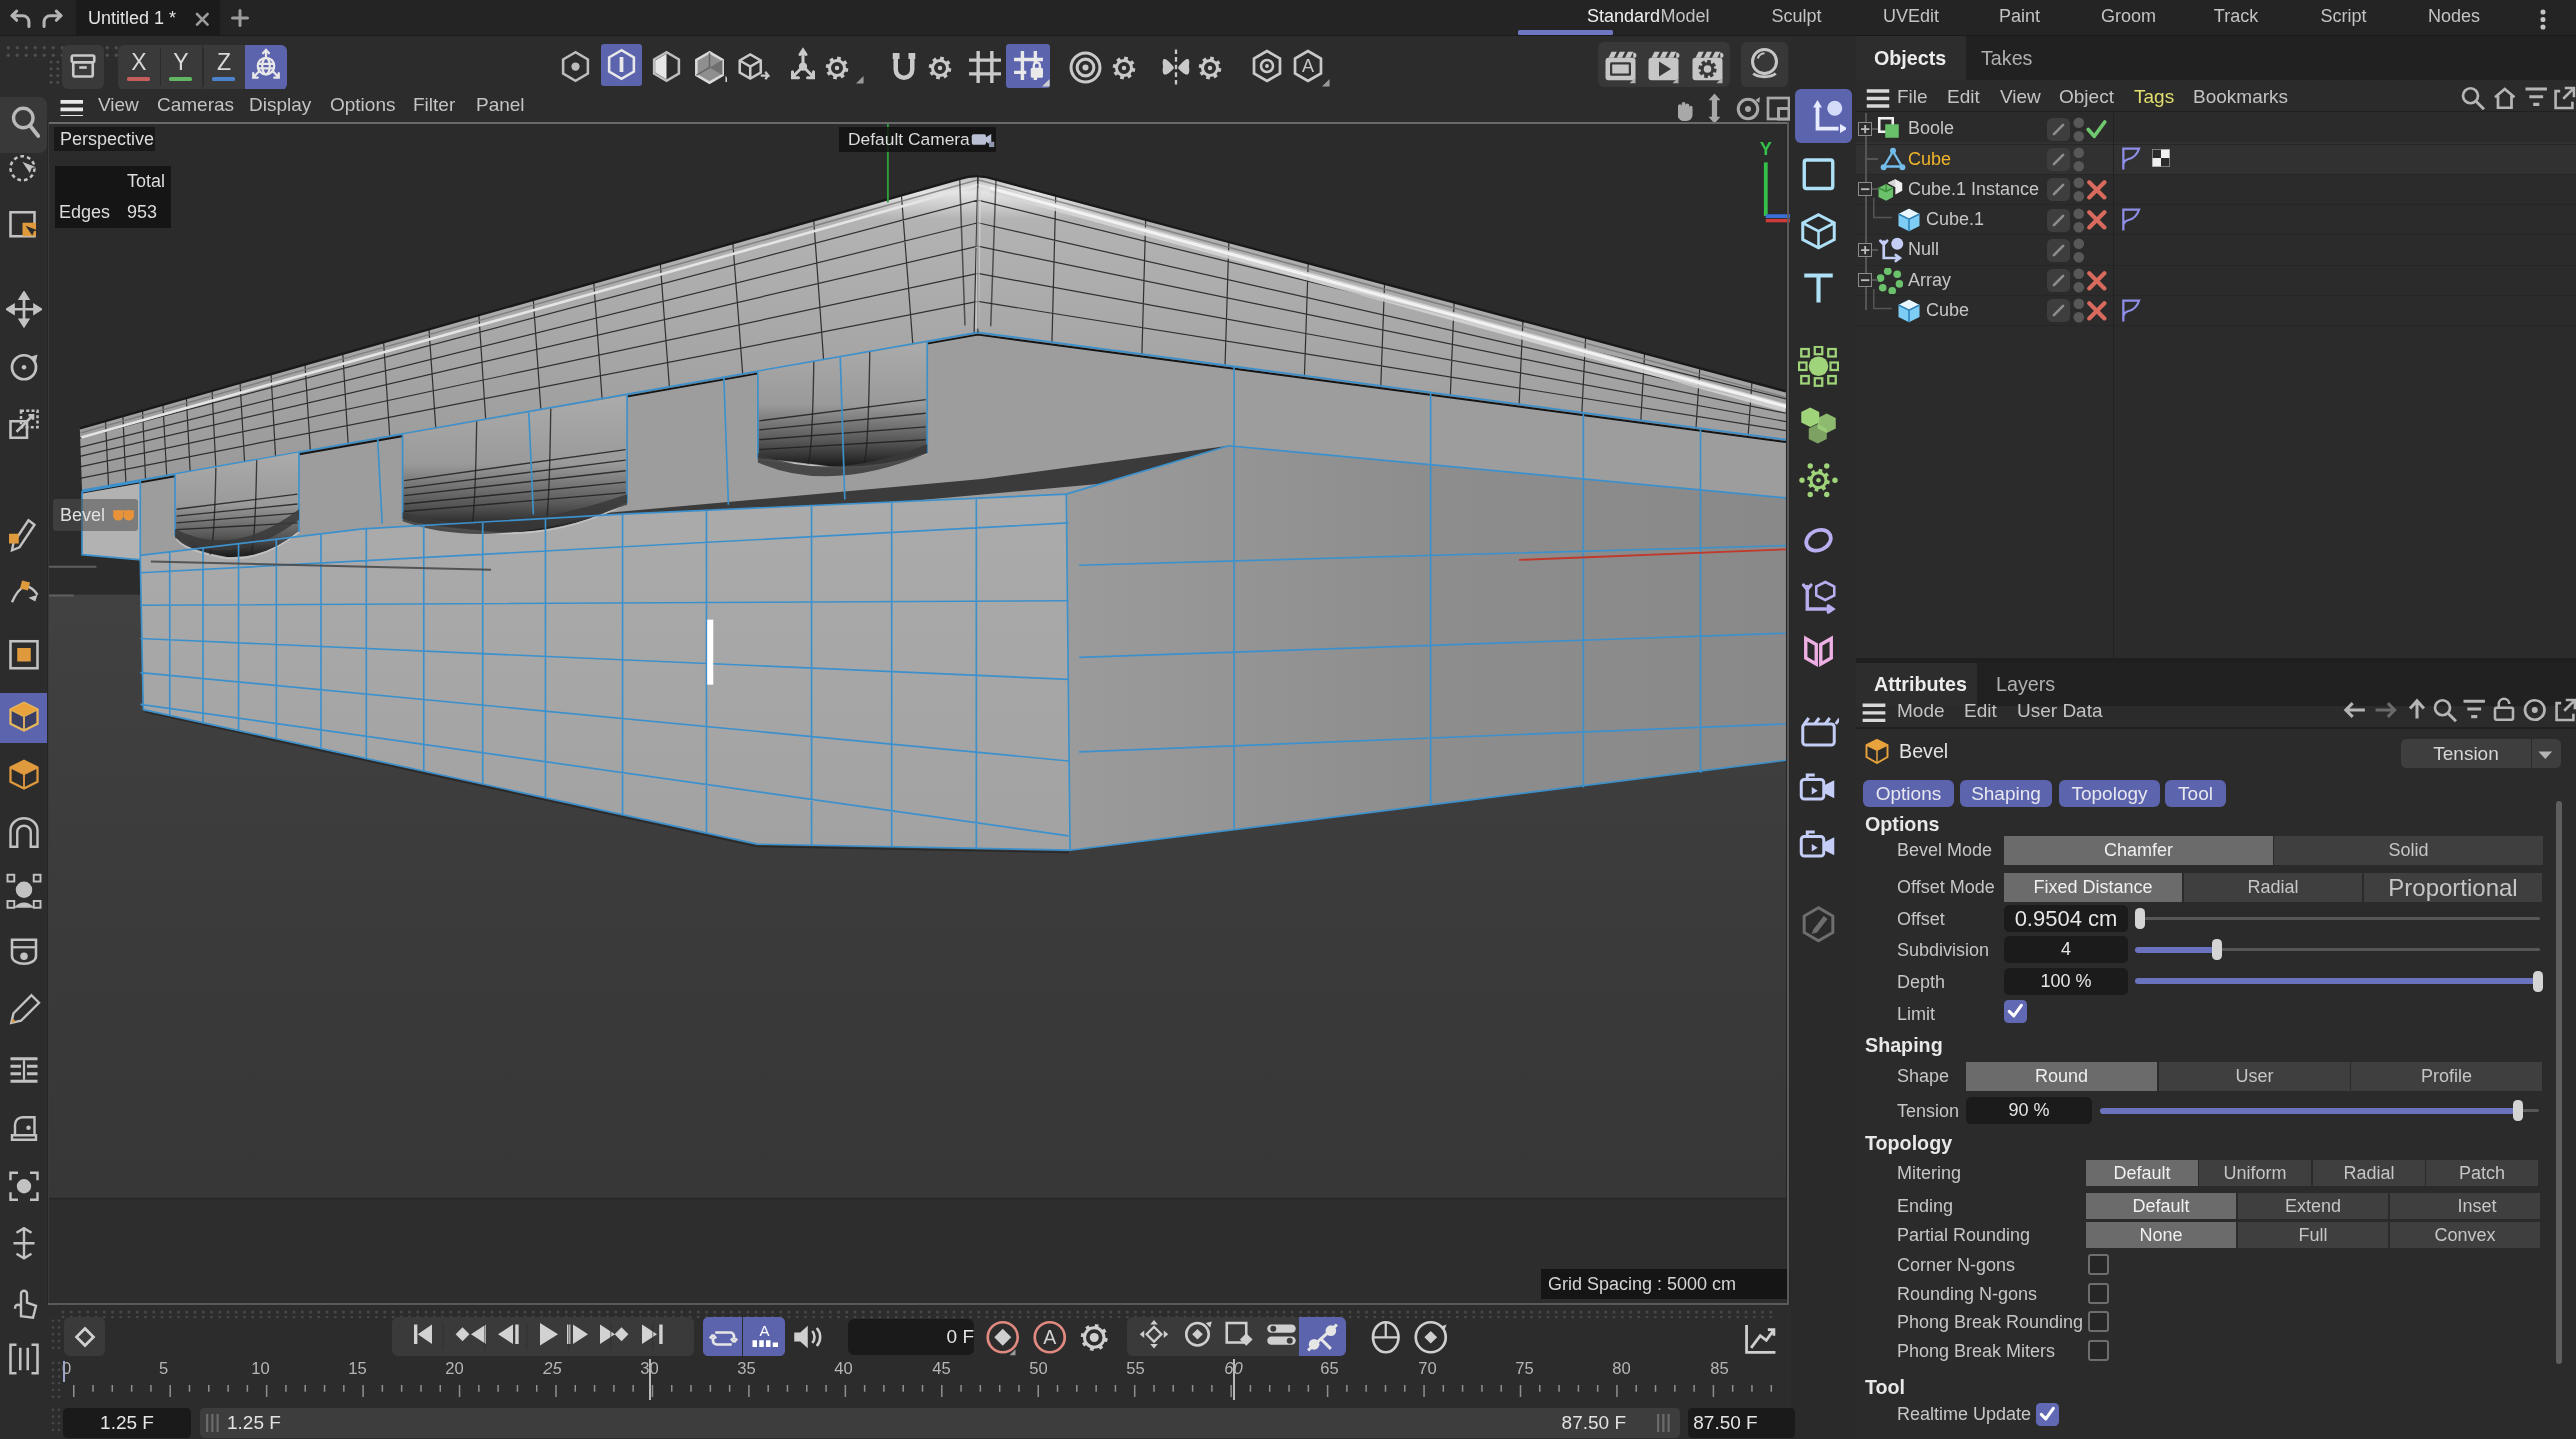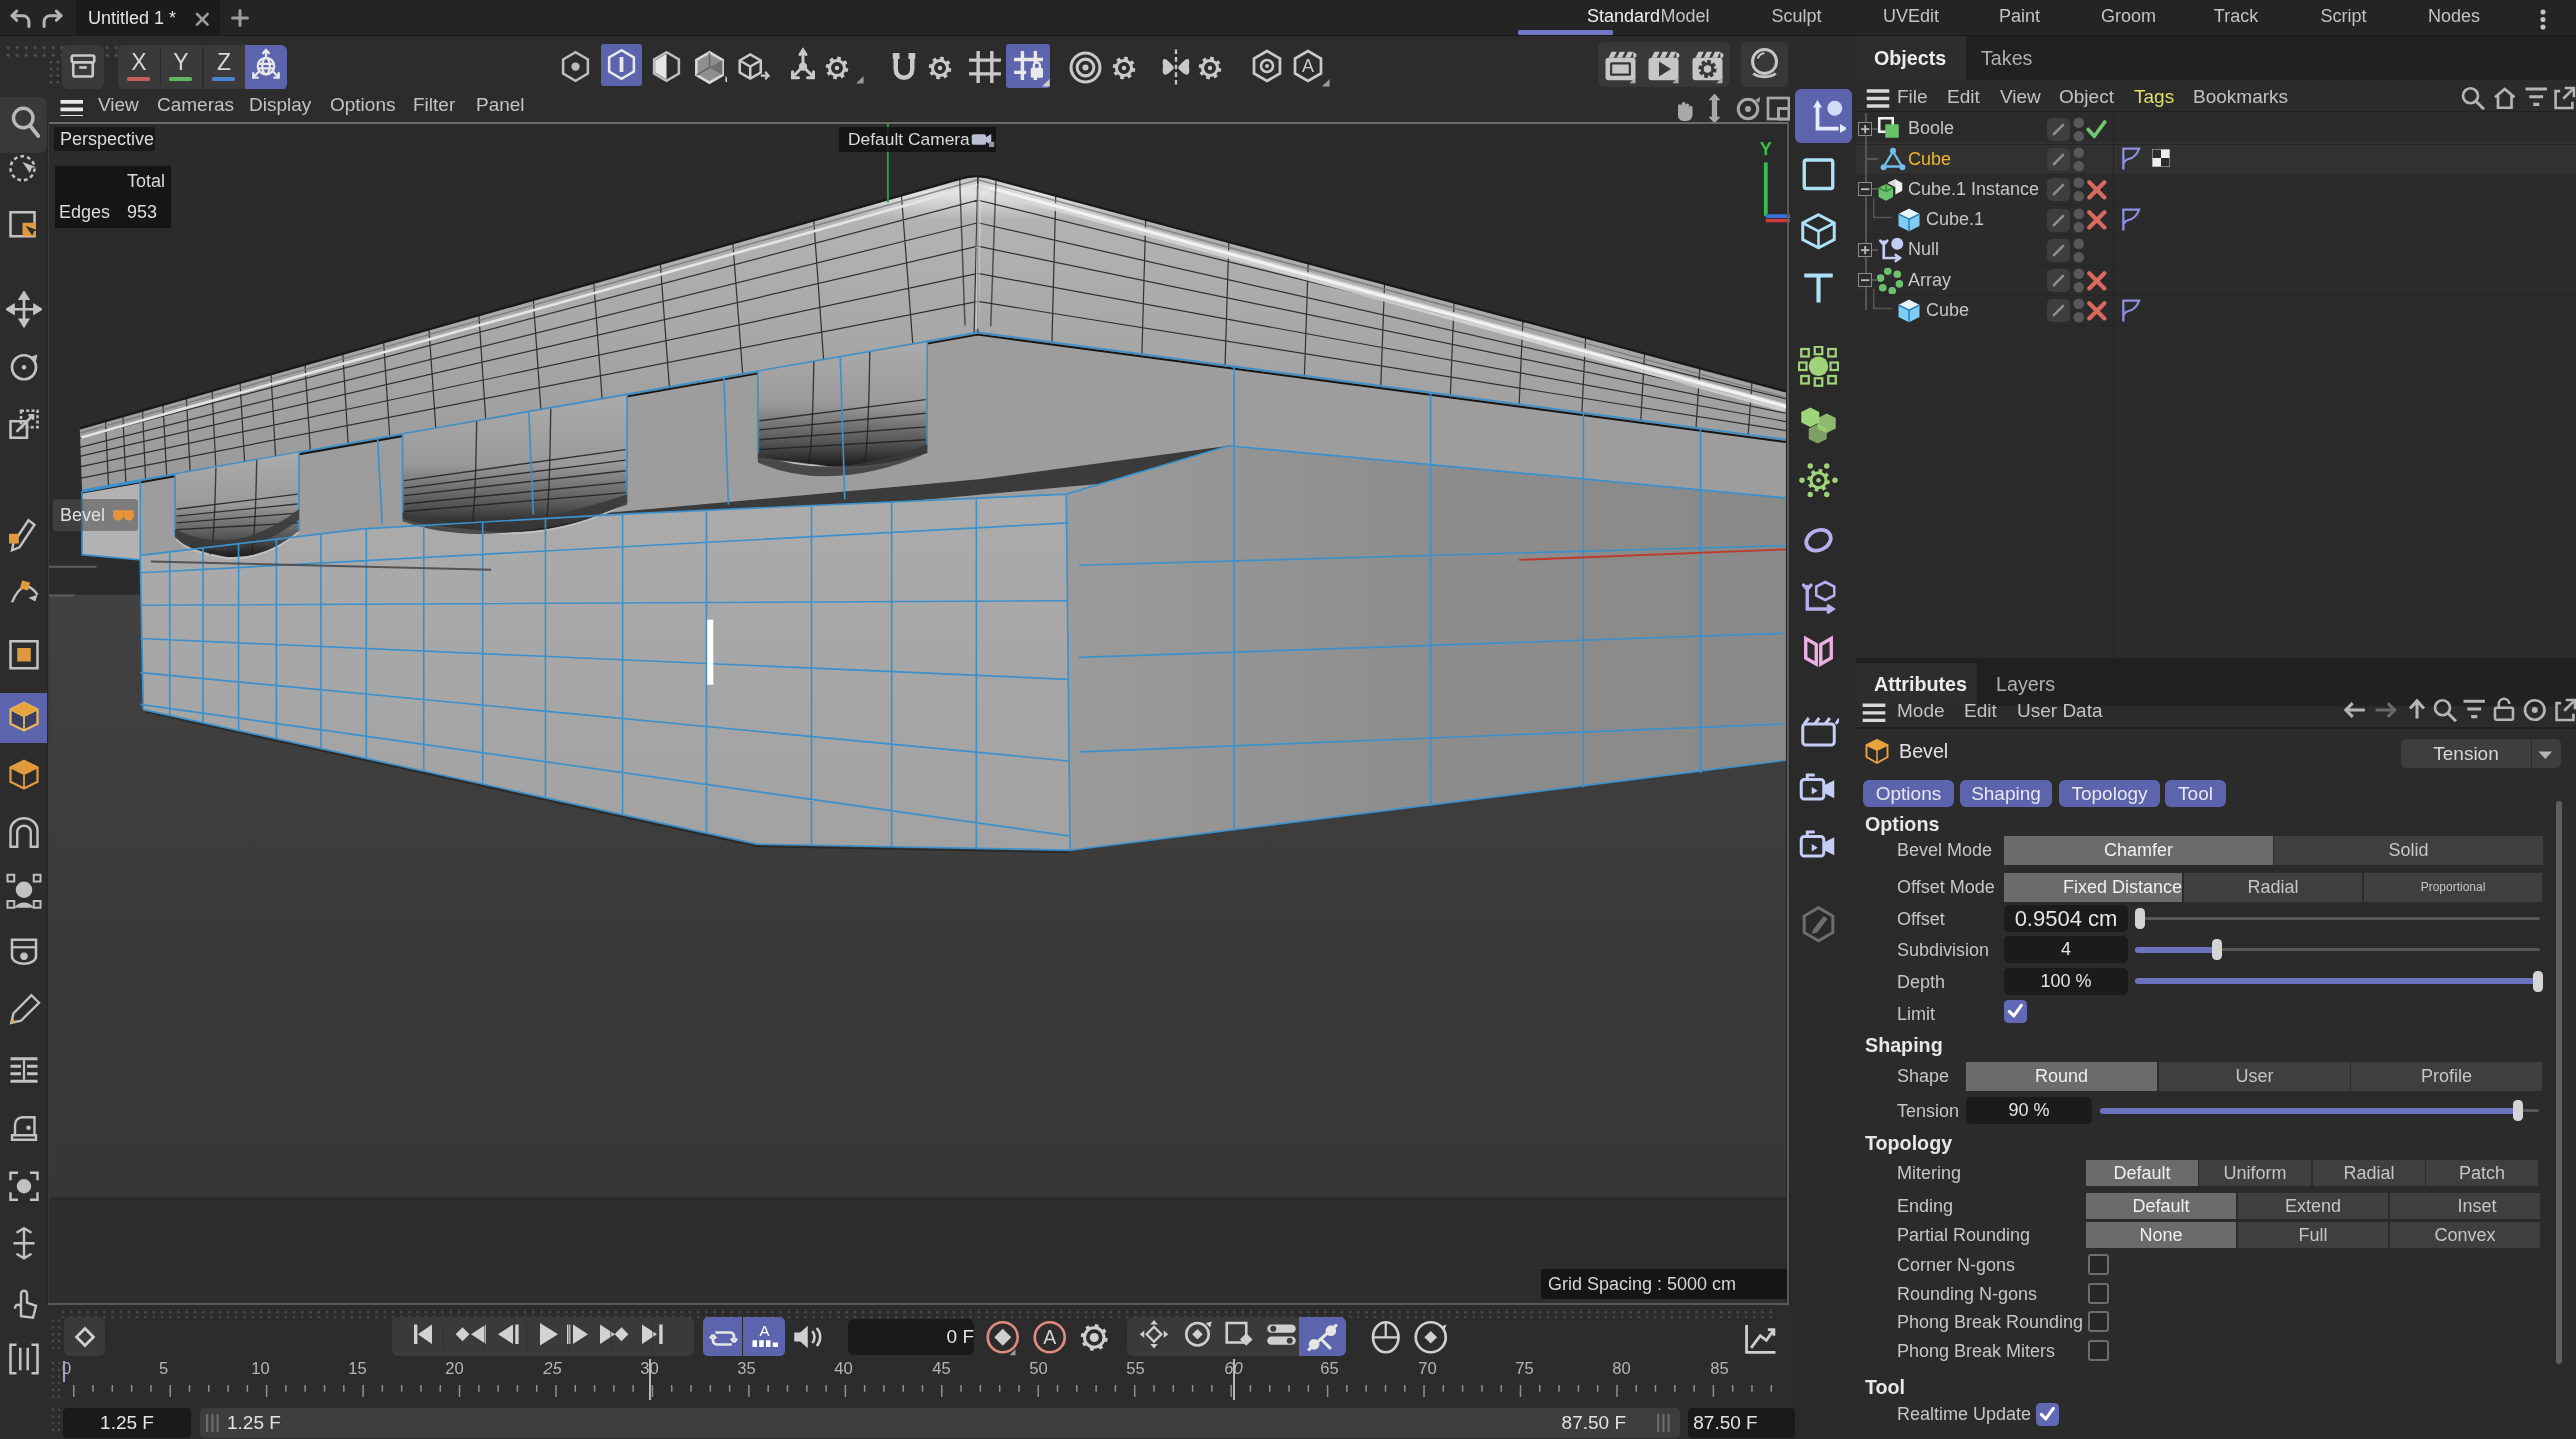--- a/index.html
+++ b/index.html
@@ -959,25 +959,25 @@
 <div style="position:absolute;left:2165px;top:780px;width:61px;height:27px;background:#5d64ae;border-radius:6px;"></div>
 <div style="position:absolute;left:2165px;top:780px;width:61px;height:27px;font-size:19px;color:#e7e7ef;line-height:27px;text-align:center;font-weight:400;white-space:nowrap;">Tool</div>
 <div style="position:absolute;left:1865px;top:811px;width:227px;height:26px;font-size:19.7px;color:#e8e8e8;line-height:26px;text-align:left;font-weight:700;white-space:nowrap;">Options</div>
 <div style="position:absolute;left:1897px;top:836px;width:181px;height:29px;font-size:18px;color:#c6c6c6;line-height:29px;text-align:left;font-weight:400;white-space:nowrap;">Bevel Mode</div>
 <div style="position:absolute;left:2004px;top:836px;width:269px;height:29px;background:#6b6b6b;"></div>
 <div style="position:absolute;left:2004px;top:836px;width:269px;height:29px;font-size:18px;color:#f0f0f0;line-height:29px;text-align:center;font-weight:400;white-space:nowrap;">Chamfer</div>
 <div style="position:absolute;left:2274px;top:836px;width:269px;height:29px;background:#3f3f3f;"></div>
 <div style="position:absolute;left:2274px;top:836px;width:269px;height:29px;font-size:18px;color:#c6c6c6;line-height:29px;text-align:center;font-weight:400;white-space:nowrap;">Solid</div>
 <div style="position:absolute;left:1897px;top:873px;width:181px;height:29px;font-size:18px;color:#c6c6c6;line-height:29px;text-align:left;font-weight:400;white-space:nowrap;">Offset Mode</div>
 <div style="position:absolute;left:2004px;top:873px;width:178px;height:29px;background:#6b6b6b;"></div>
-<div style="position:absolute;left:2004px;top:873px;width:178px;height:15px;font-size:18px;color:#f0f0f0;line-height:29px;text-align:right;font-weight:400;white-space:nowrap;">Fixed Distance</div>
+<div style="position:absolute;left:2004px;top:873px;width:178px;height:15px;font-size:18px;color:#f0f0f0;line-height:29px;text-align:center;font-weight:400;white-space:nowrap;">Fixed Distance</div>
 <div style="position:absolute;left:2184px;top:873px;width:178px;height:29px;background:#3f3f3f;"></div>
 <div style="position:absolute;left:2184px;top:873px;width:178px;height:29px;font-size:18px;color:#c6c6c6;line-height:29px;text-align:center;font-weight:400;white-space:nowrap;">Radial</div>
 <div style="position:absolute;left:2364px;top:873px;width:178px;height:29px;background:#3f3f3f;"></div>
-<div style="position:absolute;left:2364px;top:873px;width:178px;height:29px;font-size:12px;color:#c6c6c6;line-height:29px;text-align:center;font-weight:400;white-space:nowrap;">Proportional</div>
+<div style="position:absolute;left:2364px;top:873px;width:178px;height:29px;font-size:24px;color:#c6c6c6;line-height:29px;text-align:center;font-weight:400;white-space:nowrap;">Proportional</div>
 <div style="position:absolute;left:1897px;top:905px;width:181px;height:29px;font-size:18px;color:#c6c6c6;line-height:29px;text-align:left;font-weight:400;white-space:nowrap;">Offset</div>
 <div style="position:absolute;left:2004px;top:905px;width:124px;height:27px;background:#1b1b1b;border-radius:5.3px;"></div>
 <div style="position:absolute;left:2004px;top:905px;width:124px;height:27px;font-size:22px;color:#e6e6e6;line-height:27px;text-align:center;font-weight:400;white-space:nowrap;">0.9504 cm</div>
 <div style="position:absolute;left:2135px;top:917px;width:405px;height:3px;background:#575757;border-radius:1.5px;"></div>
 <div style="position:absolute;left:2135px;top:916px;width:4.5px;height:6px;background:#6b73be;border-radius:3px;"></div>
 <div style="position:absolute;left:2135px;top:908px;width:9.8px;height:21px;background:#d4d4d4;border-radius:4.5px;"></div>
 <div style="position:absolute;left:1897px;top:936px;width:181px;height:29px;font-size:18px;color:#c6c6c6;line-height:29px;text-align:left;font-weight:400;white-space:nowrap;">Subdivision</div>
 <div style="position:absolute;left:2004px;top:936px;width:124px;height:27px;background:#1b1b1b;border-radius:5.3px;"></div>
 <div style="position:absolute;left:2004px;top:936px;width:124px;height:27px;font-size:18px;color:#e6e6e6;line-height:27px;text-align:center;font-weight:400;white-space:nowrap;">4</div>
 <div style="position:absolute;left:2135px;top:948px;width:405px;height:3px;background:#575757;border-radius:1.5px;"></div>

